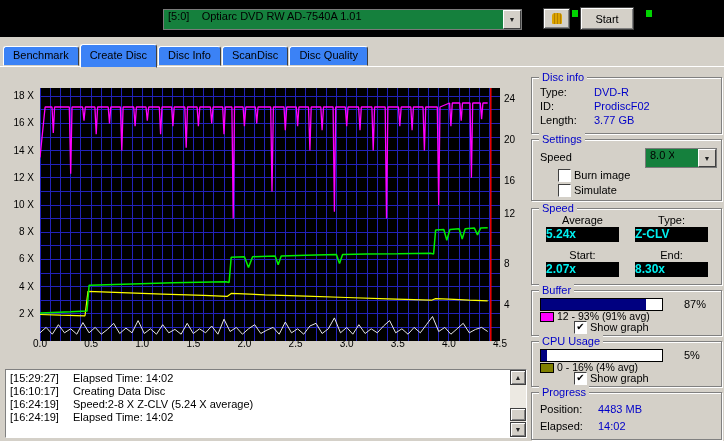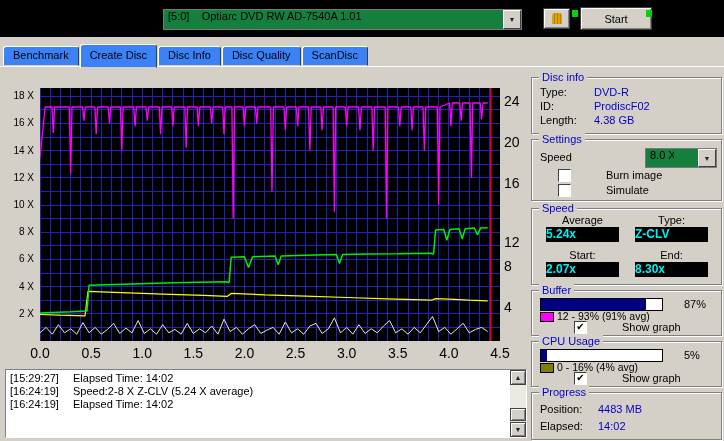--- a/index.html
+++ b/index.html
@@ -16,48 +16,48 @@
   .drive-combo{left:163px;top:9px;width:357px;height:19px;}
   .combo-text{flex:1;padding-left:4px;white-space:pre;overflow:hidden;font-size:11px;}
   .combo-btn{width:16px;align-self:stretch;background:#d4d0c8;border:1px solid;border-color:#fff #404040 #404040 #fff;
              font-size:7px;display:flex;align-items:center;justify-content:center;color:#222;}
   .btn{position:absolute;background:#d4d0c8;border:1px solid #404040;
        box-shadow:inset 1px 1px 0 #fff,inset -1px -1px 0 #808080;
        font-family:"Liberation Sans",sans-serif;font-size:11px;color:#000;display:flex;align-items:center;justify-content:center;padding:0;}
   .hand-btn{left:543px;top:8px;width:27px;height:21px;}
   .hand-shape{width:10px;height:11px;background:#dca400;border-radius:3px 3px 1px 1px;
               background-image:repeating-linear-gradient(90deg,#dca400 0 2px,#b37f00 2px 3px);}
-  .start-btn{left:580px;top:7px;width:72px;height:23px;}
+  .start-btn{left:580px;top:7px;width:54px;height:23px;}
   .exit-btn{left:664px;top:7px;width:56px;height:23px;}
   .led{position:absolute;width:6px;height:7px;background:#00d400;}
   .led1{left:572px;top:10px;} .led2{left:646px;top:10px;}
   
   .tab-line{position:absolute;left:0;top:66px;width:724px;height:3px;background:#d4d0c8;border-top:1px solid #fff;z-index:1;}
   .tabs{position:absolute;left:3px;top:44px;height:22px;display:flex;align-items:flex-end;z-index:2;}
   .tab{height:18px;line-height:17px;padding:0 9px;background:#3b82f6;border:1px solid;border-color:#fff #404040 #d4d0c8 #fff;
        border-radius:3px 3px 0 0;margin-right:1px;cursor:default;}
   .tab.active{height:22px;line-height:20px;margin-bottom:-2px;z-index:3;border-bottom-color:#d4d0c8;}
   
   .graph-area{position:absolute;left:0;top:68px;width:530px;height:300px;}
   .plot{position:absolute;left:40px;top:20px;width:460px;height:253px;background:#000;}
-  .xlab{position:absolute;top:277px;transform:translateX(-50%);font-size:14px;}
+  .xlab{position:absolute;top:270px;transform:translateX(-50%);font-size:10px;}
   .ylab-left{position:absolute;left:2px;width:32px;text-align:right;font-size:10px;}
-  .ylab-right{position:absolute;left:504px;font-size:14px;}
+  .ylab-right{position:absolute;left:504px;font-size:10px;}
   
   .gb{position:absolute;left:531px;width:189px;border:1px solid #808080;
       box-shadow:inset 1px 1px 0 #fff,1px 1px 0 #fff;}
   .gb-title{position:absolute;top:-7px;left:7px;background:#d4d0c8;padding:0 3px;color:#0000c8;font-size:11px;}
   .row-lbl{position:absolute;color:#000;}
   .row-val{position:absolute;color:#0000c8;}
   #disc-info{top:77px;height:55px;}
   #settings{top:139px;height:60px;}
   .speed-combo{left:113px;top:8px;width:70px;height:18px;}
   .cbox{position:absolute;width:11px;height:11px;background:#fff;border:1px solid;border-color:#404040 #fff #fff #404040;
         font-size:10px;line-height:10px;text-align:center;color:#000;}
-  .cblabel{position:absolute;margin-left:32px;}
+  .cblabel{position:absolute;}
   #speed-box{top:208px;height:75px;}
   .sp-lbl{position:absolute;width:73px;text-align:center;}
   .lcd{position:absolute;width:73px;height:15px;background:#000;color:#00f0f0;
        font:bold 12px "Liberation Sans",sans-serif;text-align:left;line-height:15px;}
   #buffer-box{top:290px;height:44px;}
   #cpu-box{top:341px;height:44px;}
   .pbar{position:absolute;left:8px;top:7px;width:121px;height:11px;border:1px solid #000;background:#fff;}
   .pfill{height:100%;background:#000080;}
   .pct{position:absolute;left:152px;top:7px;}
   .swatch{position:absolute;left:8px;top:21px;width:12px;height:8px;border:1px solid #000;}
@@ -92,22 +92,22 @@
     <span class="led led1"></span>
     <button class="btn start-btn">Start</button>
     <span class="led led2"></span>
   </div>
 
   <div class="tab-line"></div>
   <div class="tabs">
     <div class="tab">Benchmark</div>
     <div class="tab active">Create Disc</div>
     <div class="tab">Disc Info</div>
+    <div class="tab">ScanDisc</div>
     <div class="tab">Disc Quality</div>
-    <div class="tab">ScanDisc</div>
   </div>
 
   <div class="graph-area">
     <svg class="plot" width="460" height="253" viewBox="0 0 460 253">
         <rect x="0" y="0" width="460" height="253" fill="#000000"></rect>
         <line x1="0.0" y1="0" x2="0.0" y2="253" stroke="#2222bb" stroke-width="1" shape-rendering="crispEdges"></line>
         <line x1="10.2" y1="0" x2="10.2" y2="253" stroke="#2222bb" stroke-width="1" shape-rendering="crispEdges"></line>
         <line x1="20.4" y1="0" x2="20.4" y2="253" stroke="#2222bb" stroke-width="1" shape-rendering="crispEdges"></line>
         <line x1="30.7" y1="0" x2="30.7" y2="253" stroke="#2222bb" stroke-width="1" shape-rendering="crispEdges"></line>
         <line x1="40.9" y1="0" x2="40.9" y2="253" stroke="#2222bb" stroke-width="1" shape-rendering="crispEdges"></line>
@@ -191,34 +191,34 @@
       <span class="ylab-left" style="top: 212.591px;">4 X</span>
       <span class="ylab-left" style="top: 185.387px;">6 X</span>
       <span class="ylab-left" style="top: 158.183px;">8 X</span>
       <span class="ylab-left" style="top: 130.978px;">10 X</span>
       <span class="ylab-left" style="top: 103.774px;">12 X</span>
       <span class="ylab-left" style="top: 76.5699px;">14 X</span>
       <span class="ylab-left" style="top: 49.3656px;">16 X</span>
       <span class="ylab-left" style="top: 22.1613px;">18 X</span>
       <span class="ylab-right" style="top: 230.8px;">4</span>
       <span class="ylab-right" style="top: 189.6px;">8</span>
-      <span class="ylab-right" style="top: 166px;">12</span>
+      <span class="ylab-right" style="top: 140px;">12</span>
       <span class="ylab-right" style="top: 107.2px;">16</span>
       <span class="ylab-right" style="top: 66px;">20</span>
       <span class="ylab-right" style="top: 24.8px;">24</span>
     </div>
 
   <div class="gb" id="disc-info">
     <span class="gb-title">Disc info</span>
     <span class="row-lbl" style="left:8px;top:8px">Type:</span>
     <span class="row-val" style="left:62px;top:8px">DVD-R</span>
     <span class="row-lbl" style="left:8px;top:22px">ID:</span>
     <span class="row-val" style="left:62px;top:22px">ProdiscF02</span>
     <span class="row-lbl" style="left:8px;top:36px">Length:</span>
-    <span class="row-val" style="left:62px;top:36px">4.38 GB</span>
+    <span class="row-val" style="left:62px;top:36px">3.77 GB</span>
   </div>
 
   <div class="gb" id="settings">
     <span class="gb-title">Settings</span>
     <span class="row-lbl" style="left:8px;top:11px">Speed</span>
     <div class="combo speed-combo">
       <span class="combo-text">8.0 X</span>
       <span class="combo-btn">▼</span>
     </div>
     <span class="cbox" style="left:26px;top:29px"></span>
@@ -267,20 +267,21 @@
     <span class="gb-title">Progress</span>
     <span class="row-lbl" style="left:8px;top:10px">Position:</span>
     <span class="row-val" style="left:66px;top:10px">4483 MB</span>
     <span class="row-lbl" style="left:8px;top:27px">Elapsed:</span>
     <span class="row-val" style="left:66px;top:27px">14:02</span>
   </div>
 
   <div class="log">
     <div class="log-lines">
       <div><span class="log-time">[15:29:27]</span><span>Elapsed Time: 14:02</span></div>
+      <div><span class="log-time">[16:10:17]</span><span>Creating Data Disc</span></div>
       <div><span class="log-time">[16:24:19]</span><span>Speed:2-8 X Z-CLV (5.24 X average)</span></div>
       <div><span class="log-time">[16:24:19]</span><span>Elapsed Time: 14:02</span></div>
     </div>
     <div class="scroll">
       <div class="sbtn sup">▲</div>
       <div class="sthumb"></div>
       <div class="sbtn sdown">▼</div>
     </div>
   </div>
 

